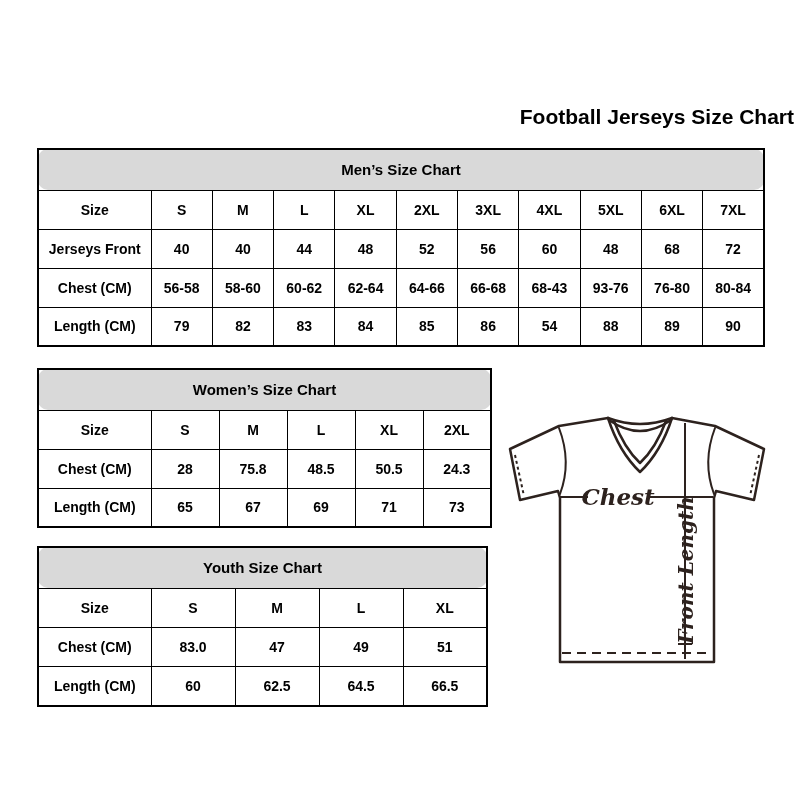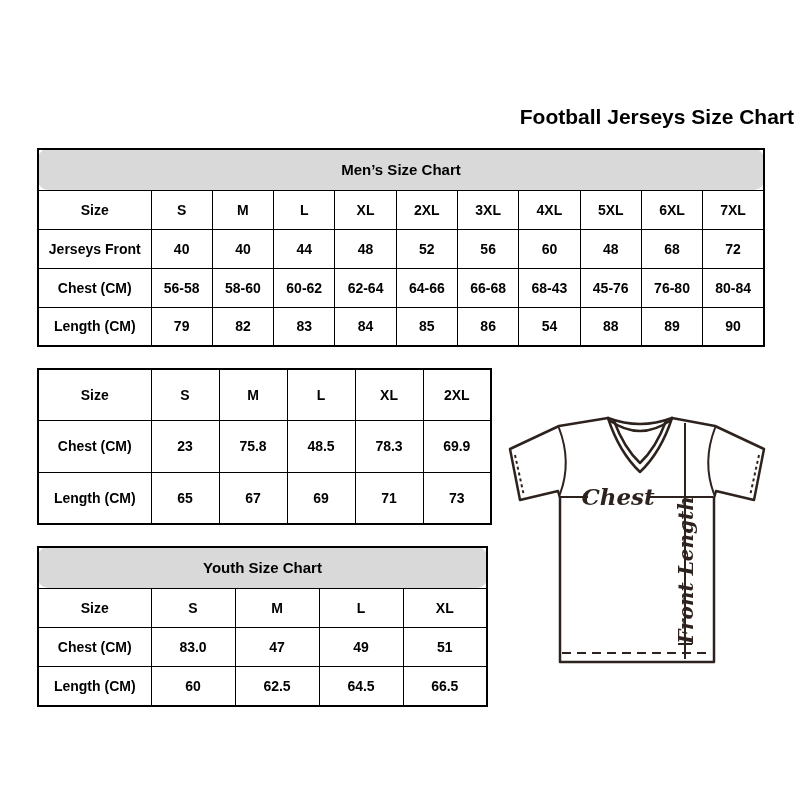--- a/index.html
+++ b/index.html
@@ -83,21 +83,21 @@
   </tr>
   <tr>
     <th>Chest (CM)</th>
     <td>56-58</td>
     <td>58-60</td>
     <td>60-62</td>
     <td>62-64</td>
     <td>64-66</td>
     <td>66-68</td>
     <td>68-43</td>
-    <td>45-76</td>
+    <td>93-76</td>
     <td>76-80</td>
     <td>80-84</td>
   </tr>
   <tr>
     <th>Length (CM)</th>
     <td>79</td>
     <td>82</td>
     <td>83</td>
     <td>84</td>
     <td>85</td>
@@ -113,35 +113,38 @@
 <table class="sz" id="womens">
   <colgroup>
       <col class="lab">
       <col>
       <col>
       <col>
       <col>
       <col>
     </colgroup>
   <tbody>
+  <tr class="caprow">
+    <th class="cap" colspan="6">Women’s Size Chart</th>
+  </tr>
   <tr>
     <th>Size</th>
     <th>S</th>
     <th>M</th>
     <th>L</th>
     <th>XL</th>
     <th>2XL</th>
   </tr>
   <tr>
     <th>Chest (CM)</th>
-    <td>23</td>
+    <td>28</td>
     <td>75.8</td>
     <td>48.5</td>
-    <td>78.3</td>
-    <td>69.9</td>
+    <td>50.5</td>
+    <td>24.3</td>
   </tr>
   <tr>
     <th>Length (CM)</th>
     <td>65</td>
     <td>67</td>
     <td>69</td>
     <td>71</td>
     <td>73</td>
   </tr>
   </tbody>

